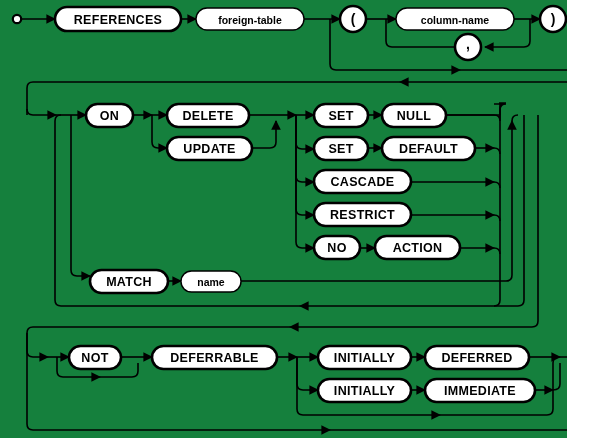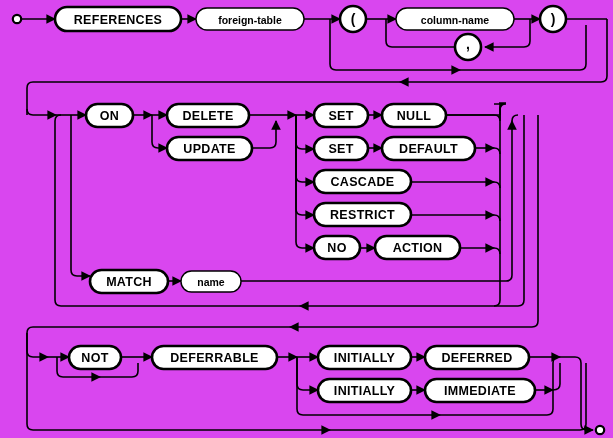--- a/index.html
+++ b/index.html
@@ -1,16 +1,16 @@
 <!DOCTYPE html>
 <html><head>
 <meta charset="utf-8">
 <style>
   html,body{margin:0;padding:0;background:#ffffff;}
-  #stage{position:relative;width:613px;height:438px;background:#d946ef;overflow:hidden;
+  #stage{position:relative;width:567px;height:438px;background:#15803d;overflow:hidden;
          font-family:"Liberation Sans",sans-serif;}
   svg{display:block;}
   .rr-line{fill:none;stroke:#000000;stroke-width:1.6;}
   .rr-kw-box{fill:#ffffff;stroke:#000000;stroke-width:2.6;}
   .rr-nt-box{fill:#ffffff;stroke:#000000;stroke-width:1.4;}
   .rr-circ-kw{fill:#ffffff;stroke:#000000;stroke-width:2.6;}
   .rr-kw-text{font-family:"Liberation Sans",sans-serif;font-size:12.5px;font-weight:bold;
               fill:#000000;text-anchor:middle;dominant-baseline:central;letter-spacing:0.3px;}
   .rr-nt-text{font-family:"Liberation Sans",sans-serif;font-size:10.5px;font-weight:bold;
               fill:#000000;text-anchor:middle;dominant-baseline:central;}

